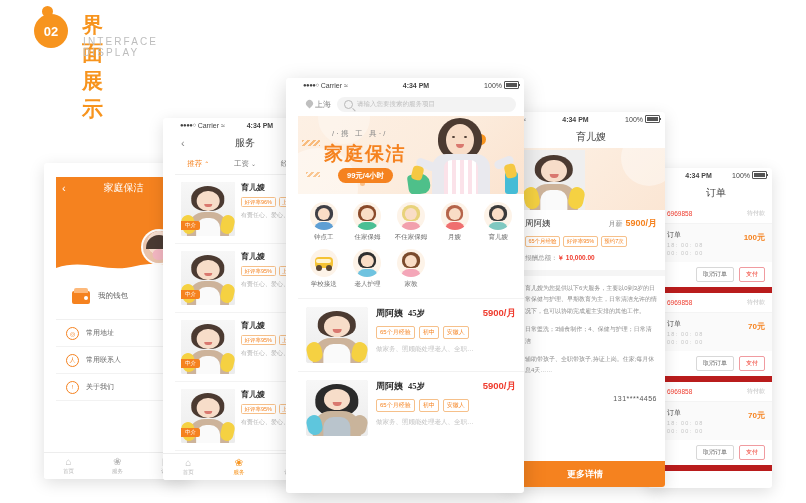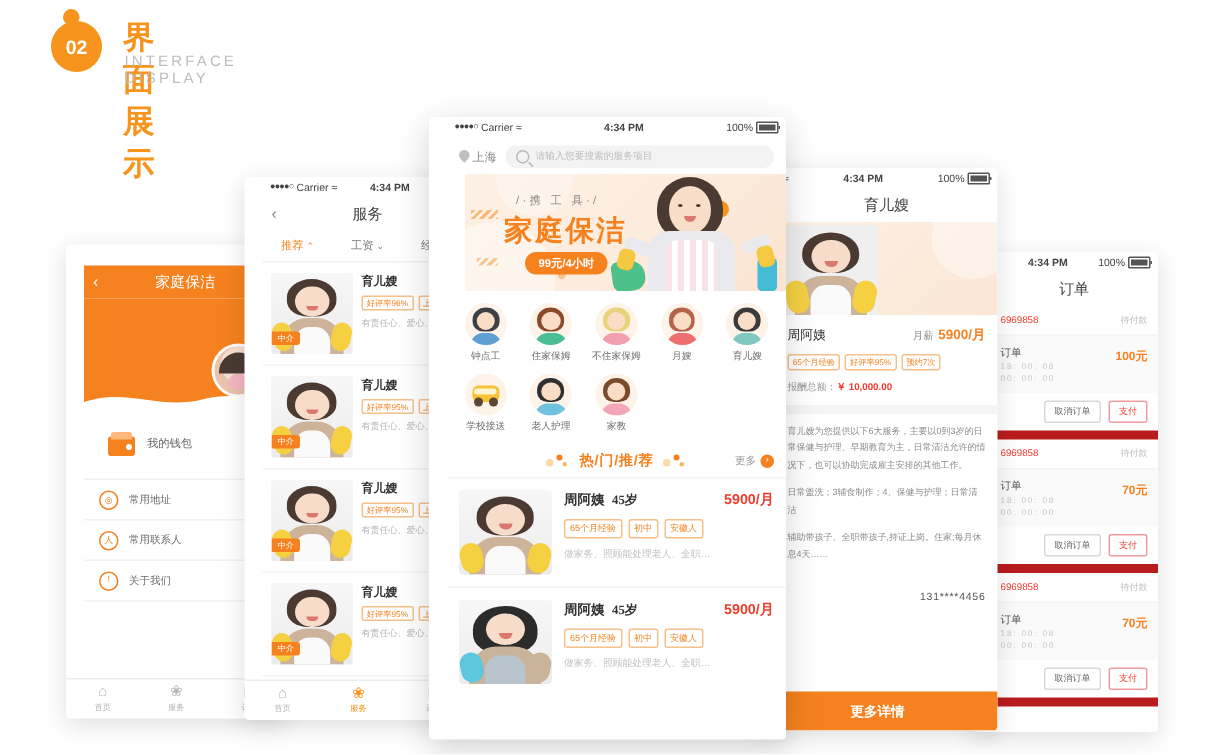--- a/index.html
+++ b/index.html
@@ -115,21 +115,21 @@
   .p3-loc{display:flex;align-items:center;gap:2px;font-size:8px;color:#888;flex:0 0 auto;}
   .p3-pin{width:7px;height:9px;position:relative;}
   .p3-pin:before{content:"";position:absolute;left:0;top:0;width:7px;height:7px;border-radius:50% 50% 50% 0;
       transform:rotate(-45deg);background:#bfbfbf;}
   .p3-inputwrap{flex:1;height:15px;background:#f3f3f3;border-radius:8px;display:flex;align-items:center;gap:4px;padding:0 7px;}
   .p3-mag{width:7px;height:7px;border:1px solid #b9b9b9;border-radius:50%;position:relative;flex:0 0 auto;}
   .p3-mag:after{content:"";position:absolute;right:-3px;bottom:-2px;width:3.5px;height:1px;background:#b9b9b9;transform:rotate(45deg);}
   .p3-input{font-size:6.5px;color:#bdbdbd;}
 
   .p3-banner{height:78px;position:relative;overflow:hidden;
-      background:linear-gradient(135deg,#fdf0e4 0%,#fcecdd 55%,#fbe3cf 100%);margin-left:12px;}
+      background:linear-gradient(135deg,#fdf0e4 0%,#fcecdd 55%,#fbe3cf 100%);}
   .p3-banner .c1{position:absolute;left:-20px;bottom:-34px;width:80px;height:80px;border-radius:50%;background:rgba(255,255,255,.45);}
   .p3-banner .c2{position:absolute;left:20px;top:-24px;width:52px;height:52px;border-radius:50%;background:rgba(255,255,255,.3);}
   .p3-banner .dotA{position:absolute;right:38px;top:18px;width:11px;height:11px;border-radius:50%;background:#F7941E;}
   .p3-banner .dotB{position:absolute;right:6px;bottom:14px;width:6px;height:6px;border-radius:50%;background:#fac98a;}
   .p3-banner .dotC{position:absolute;left:62px;bottom:8px;width:5px;height:5px;border-radius:50%;background:#f9c08a;}
   .p3-squig{position:absolute;left:4px;top:24px;width:18px;height:6px;
       background:repeating-linear-gradient(135deg,#f8b26a 0 2px,transparent 2px 4px);opacity:.85;}
   .p3-squig2{position:absolute;left:8px;top:56px;width:14px;height:5px;
       background:repeating-linear-gradient(135deg,#f8b26a 0 2px,transparent 2px 4px);opacity:.7;}
   .ban-sub{position:absolute;left:34px;top:13px;font-size:7.5px;color:#8a8a8a;letter-spacing:2.2px;}
@@ -707,37 +707,20 @@
                 <i class="b" style="background:#f4a6b8"></i>
               </span>
             </span>
           <span class="lbl">家教</span>
         </div>
         <div class="p3-cat"></div>
         <div class="p3-cat"></div>
       </div>
     </div>
 
-    <div class="p3-hot">
-      <span class="hot-dec">
-          <i></i>
-          <i></i>
-          <i></i>
-        </span>
-      <span class="hot-txt">热/门/推/荐</span>
-      <span class="hot-dec">
-          <i></i>
-          <i></i>
-          <i></i>
-        </span>
-      <span class="p3-more">
-        <span>更多</span>
-        <span class="arw">›</span>
-      </span>
-    </div>
 
     <div class="p3-card">
       <div class="p3-thumb">
         <div class="maid">
             <div class="bg"></div>
             <div class="hair"></div>
             <div class="face"></div>
             <div class="smile"></div>
             <div class="body"></div>
             <div class="shirt"></div>

